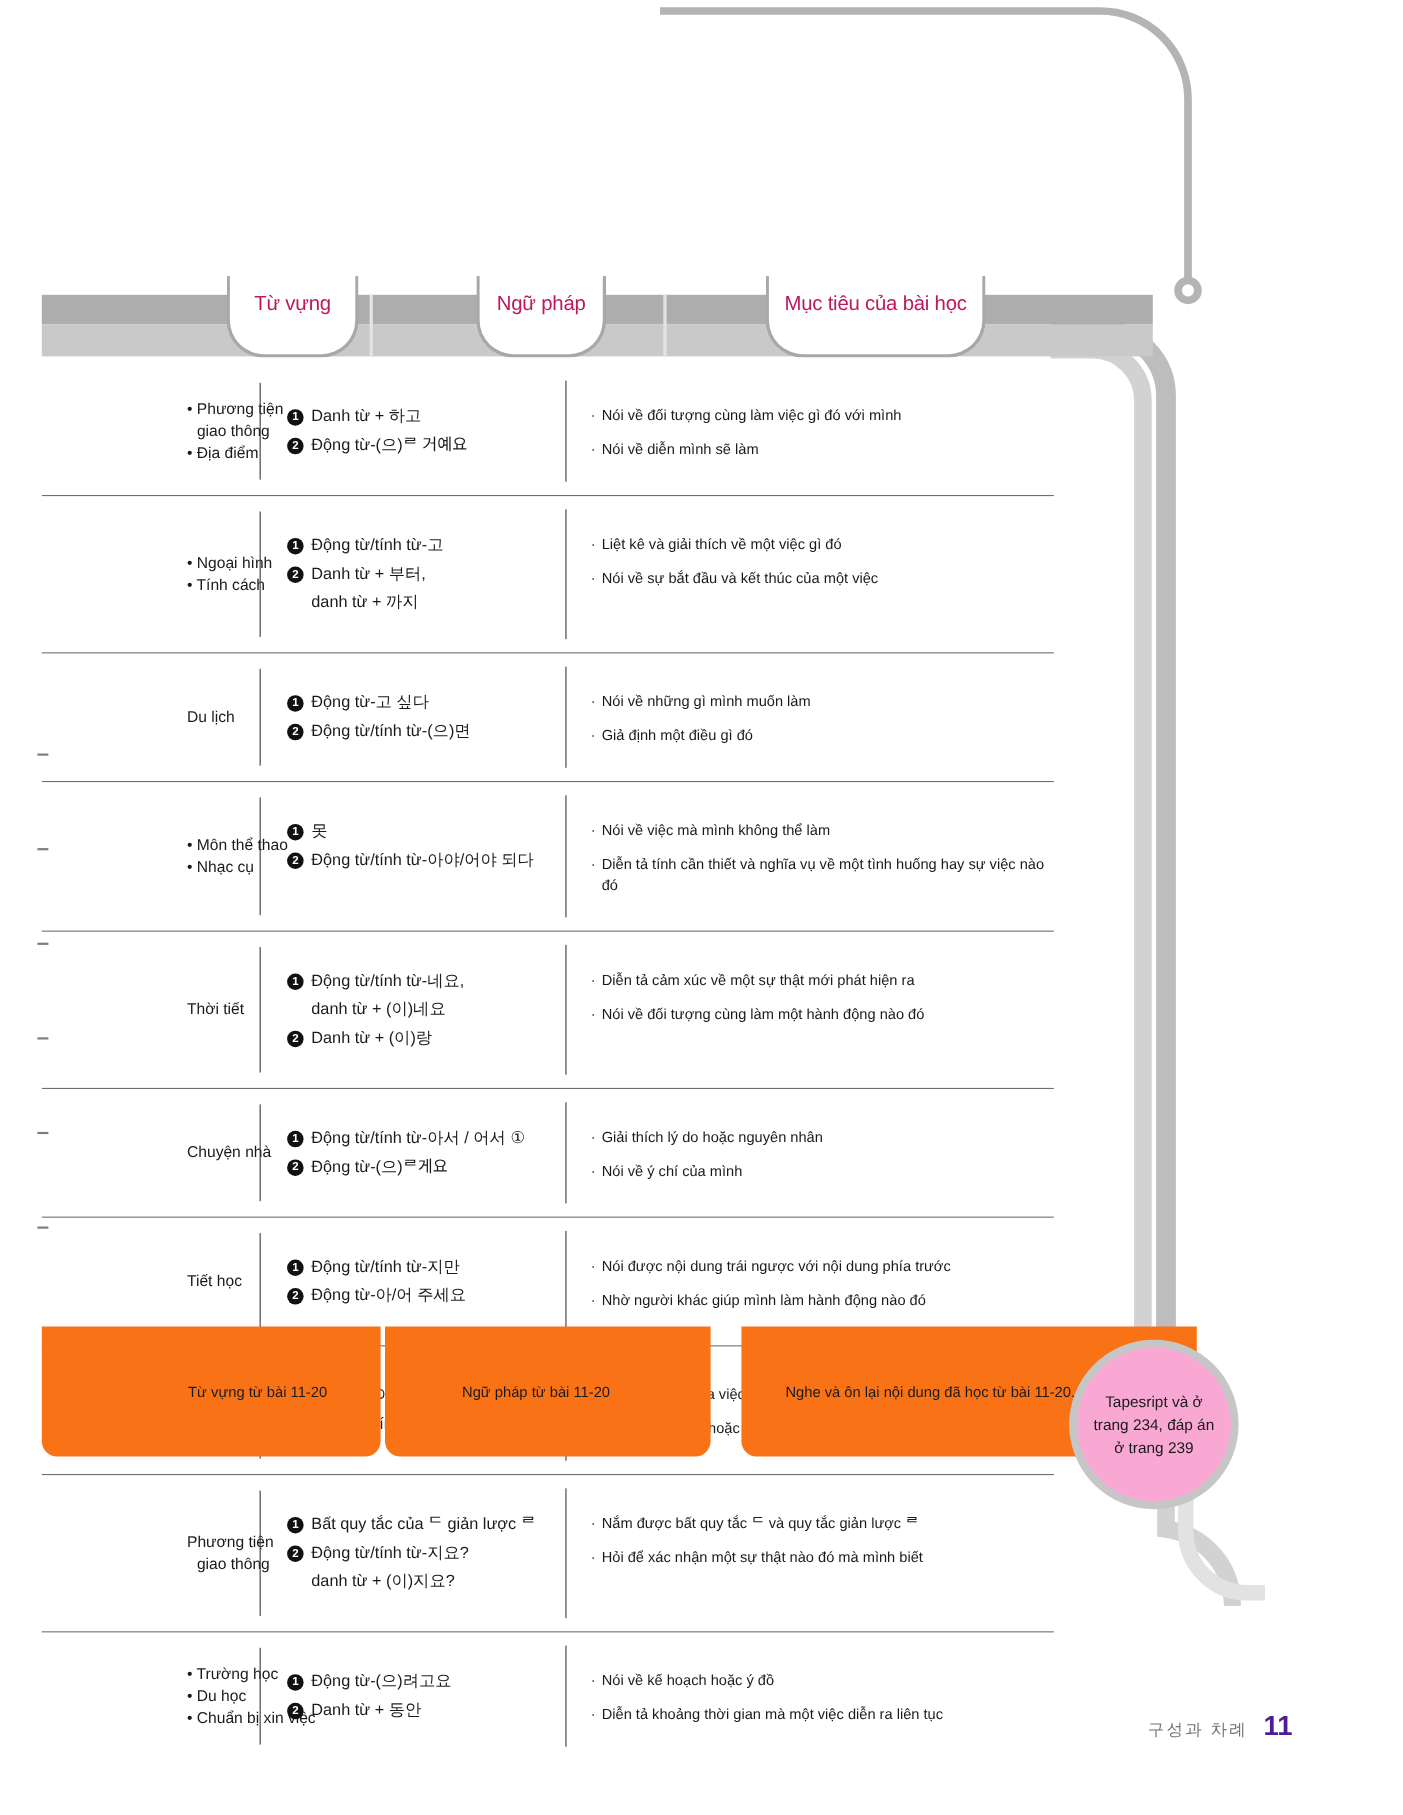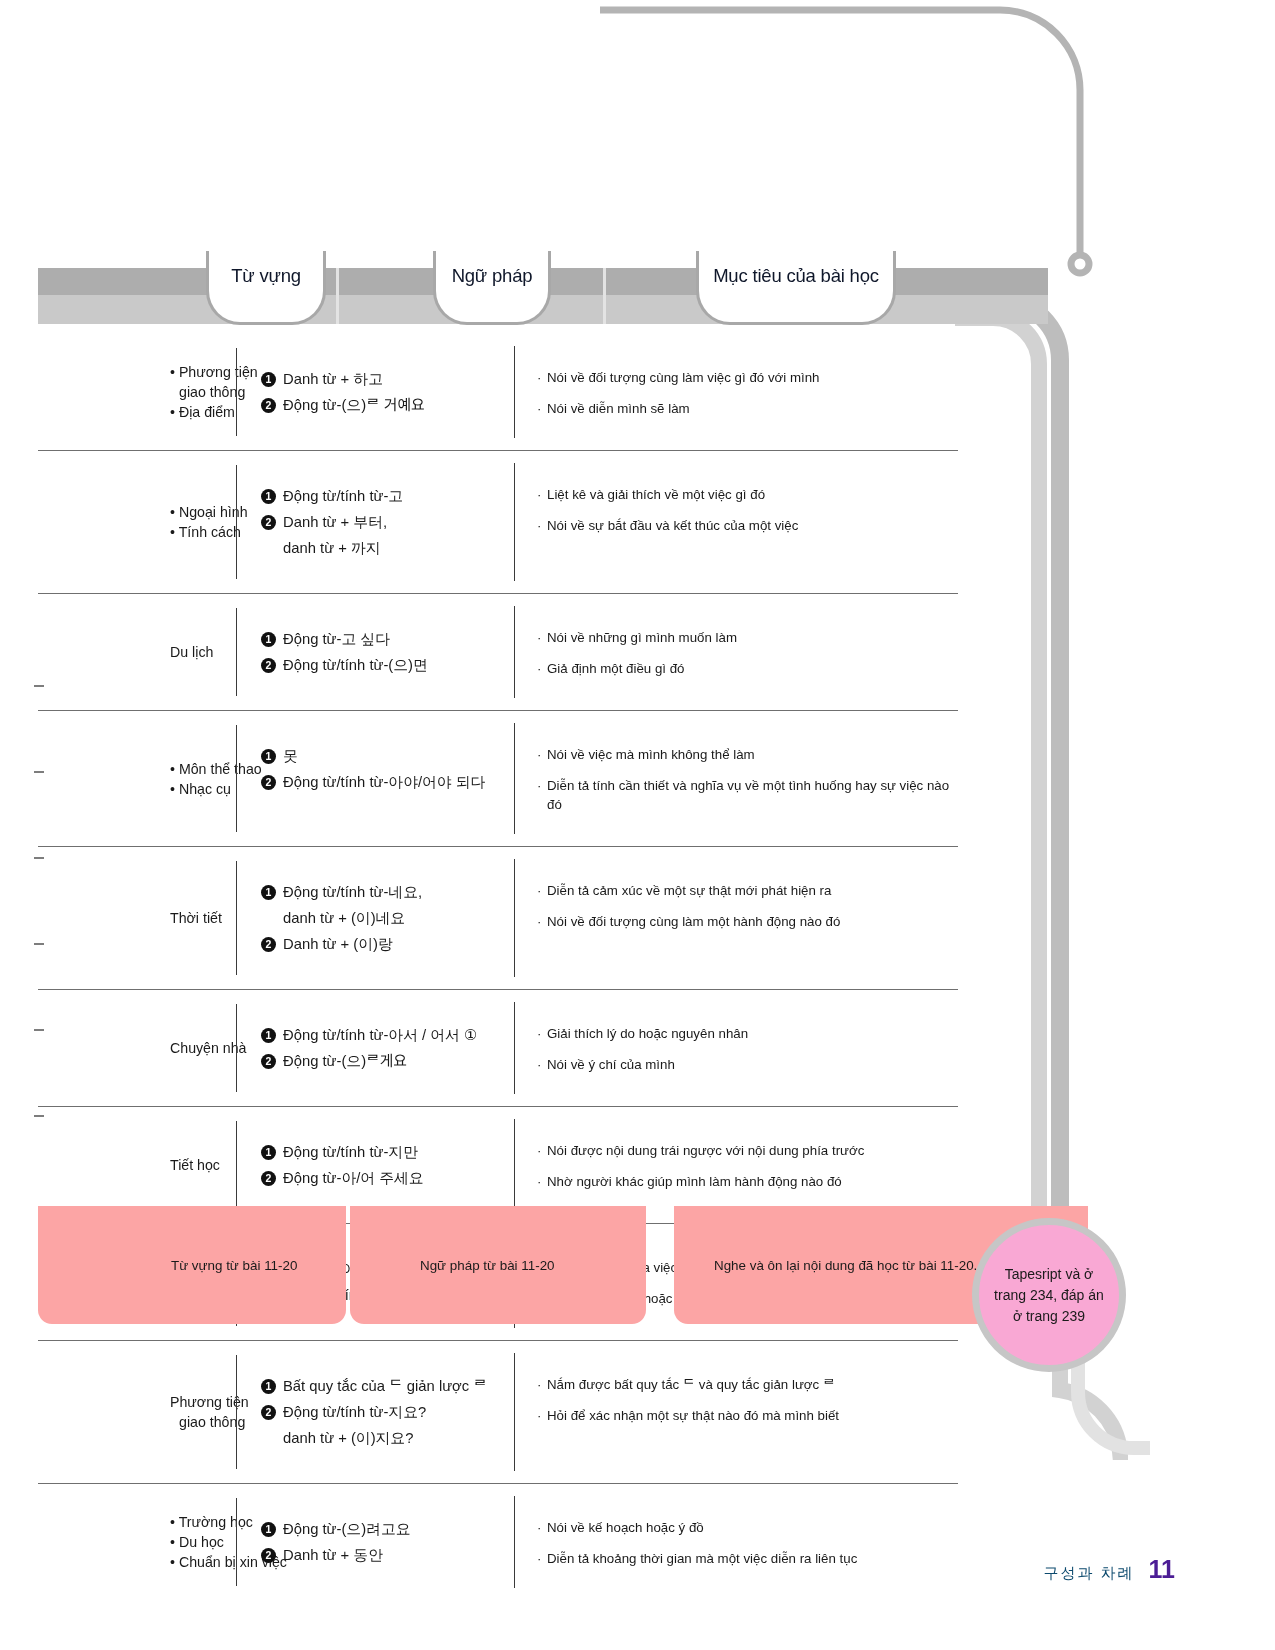--- a/index.html
+++ b/index.html
@@ -27,21 +27,21 @@
   }
   .tab{
     position:absolute;top:-17px;height:74px;background:#ffffff;
     border:3px solid #a8a8a8;border-top:none;
     border-radius:0 0 34px 34px;
     display:flex;align-items:flex-start;justify-content:center;
     box-sizing:border-box;
   }
   .tab span{
     display:block;margin-top:14px;
-    font-size:18.5px;color:#0f172a;white-space:nowrap;
+    font-size:18.5px;color:#be185d;white-space:nowrap;
     letter-spacing:-.2px;
   }
   #tab-vocab{left:168px;width:120px;}
   #tab-grammar{left:395px;width:118px;}
   #tab-goals{left:658px;width:200px;}
 
   
   .notch{
     position:absolute;top:0;width:3px;height:56px;background:#e3e3e3;
   }
@@ -91,21 +91,21 @@
     position:relative;padding-left:10px;
   }
   .obj:last-child{margin-bottom:4px;}
   .obj::before{content:"\00B7";position:absolute;left:0;top:0;}
 
   
   .summary{
     position:absolute;left:38px;top:1206px;width:1010px;height:118px;
   }
   .sumcard{
-    position:absolute;top:0;height:118px;background:#fca5a5;
+    position:absolute;top:0;height:118px;background:#f97316;
     border-radius:0 0 14px 14px;
     display:flex;align-items:center;
   }
   .sumcard span{
     font-size:13.4px;color:#1a1a1a;white-space:nowrap;
   }
   #sum-vocab{left:0;width:308px;}
   #sum-vocab span{margin-left:133px;}
   #sum-grammar{left:312px;width:280px;padding-left:16px;}
   #sum-grammar span{margin-left:54px;}
@@ -121,21 +121,21 @@
   }
   .callout p{
     margin:0;text-align:center;font-size:14px;line-height:21px;color:#1a1a1a;
   }
 
   
   .footer{
     position:absolute;right:100px;top:1555px;
     display:flex;align-items:baseline;
   }
-  .footer .kr{font-size:15px;color:#0c4a6e;letter-spacing:2px;margin-right:14px;}
+  .footer .kr{font-size:15px;color:#737373;letter-spacing:2px;margin-right:14px;}
   .footer .pg{font-size:25px;font-weight:bold;color:#4c1d95;}
 </style>
 </head>
 <body>
 
 <svg id="rail" viewBox="0 0 1275 1650">
 
   <path d="M 600 10 H 1000 A 80 80 0 0 1 1080 90 V 258" fill="none" stroke="#b4b4b4" stroke-width="7" stroke-linecap="butt"></path>
   <circle cx="1080" cy="264" r="9" fill="none" stroke="#b4b4b4" stroke-width="7"></circle>
 

